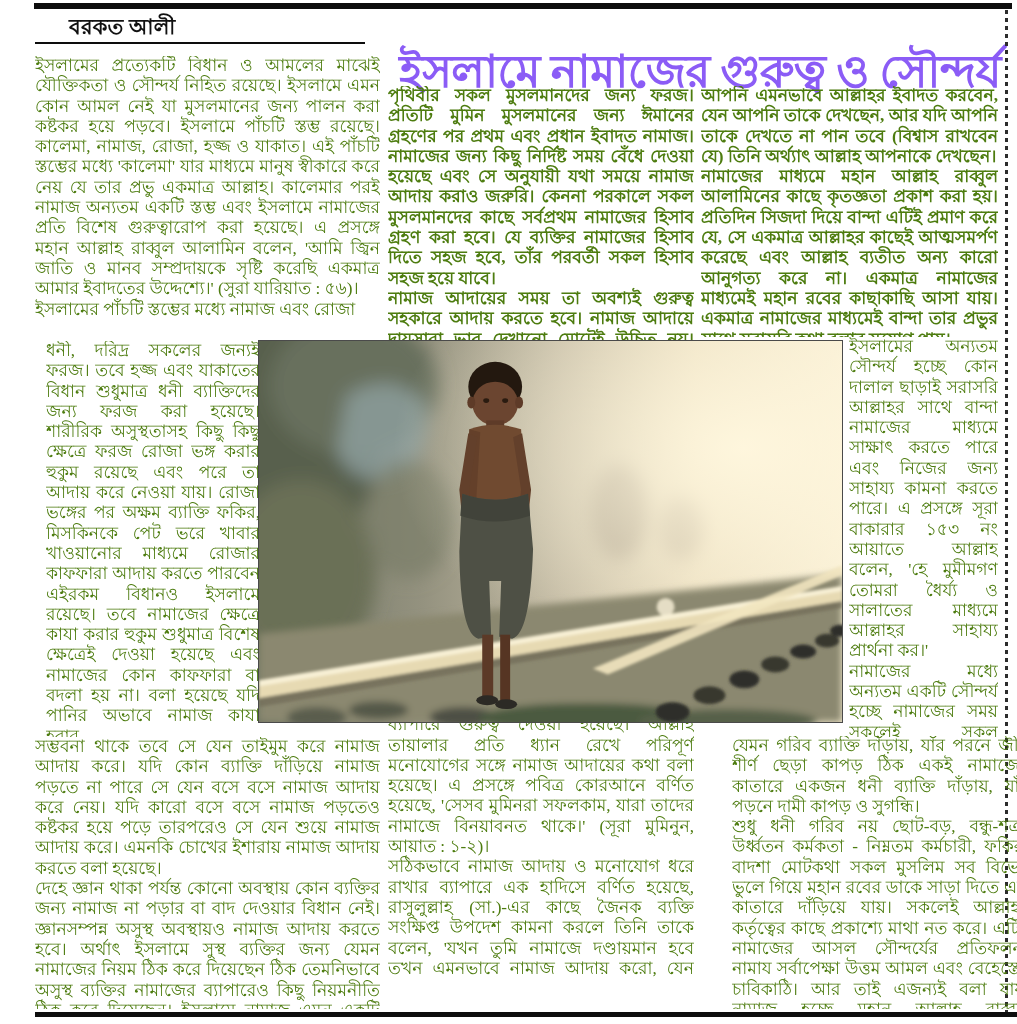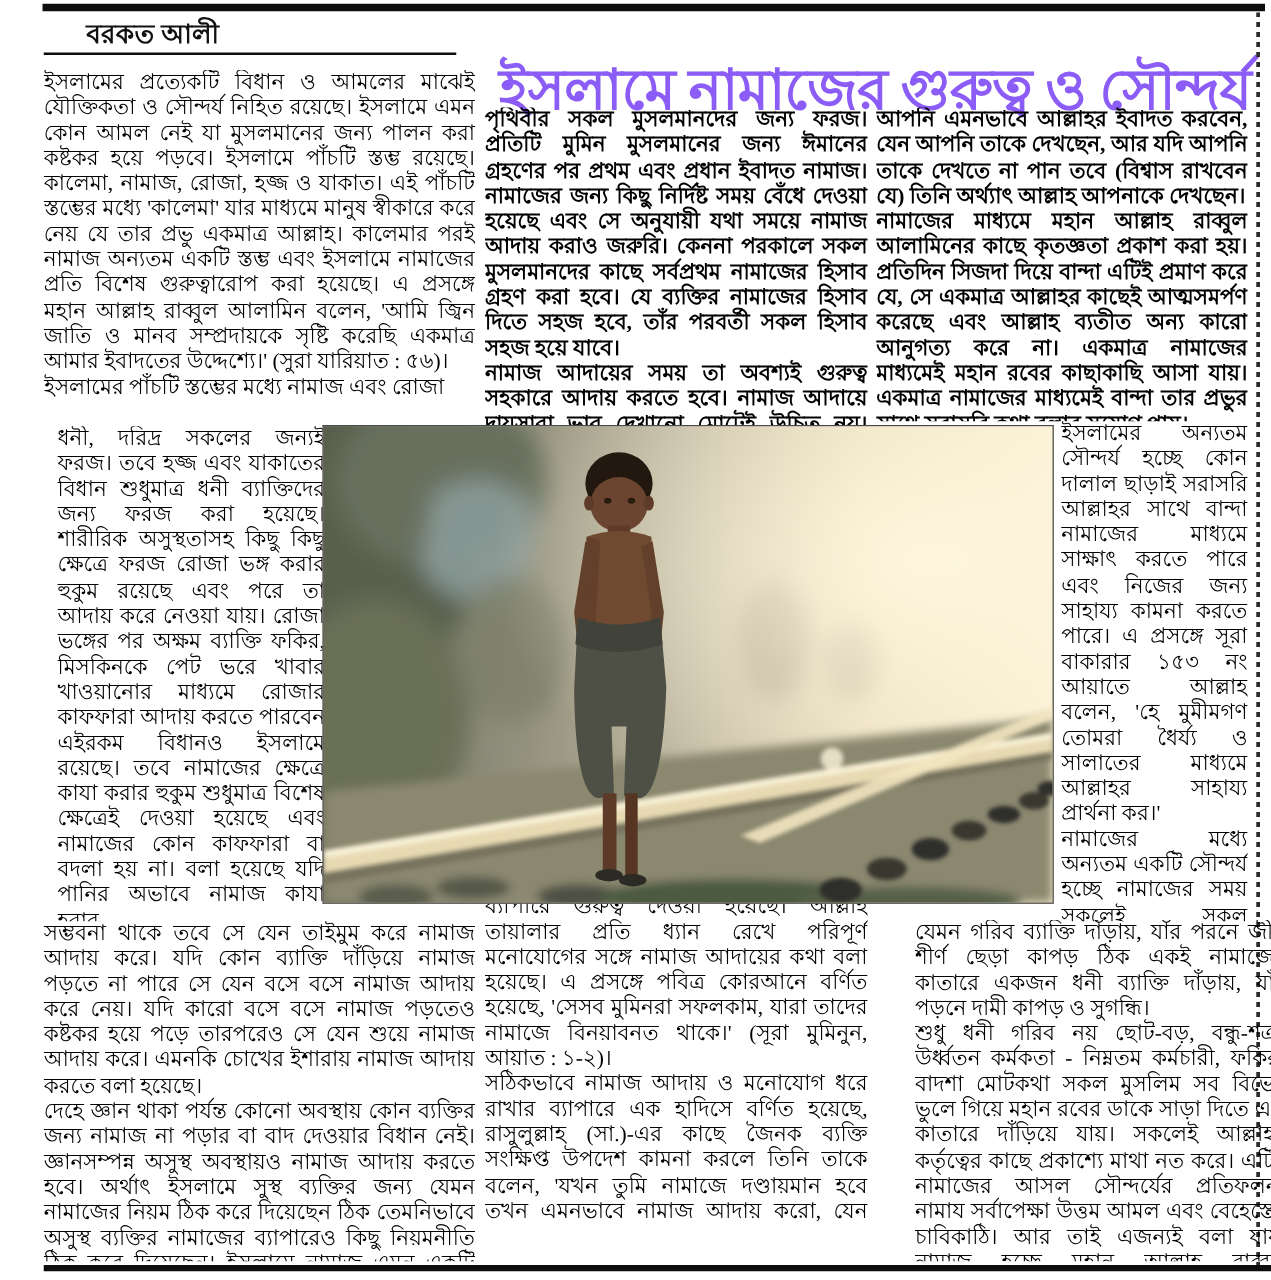--- a/index.html
+++ b/index.html
@@ -22,21 +22,21 @@
     color:#8b5cf6;letter-spacing:-0.5px;white-space:nowrap;
   }
   .dotted-right{
     position:absolute;left:1005px;top:10px;width:3px;height:1003px;
     background-image:repeating-linear-gradient(to bottom,#2c2c2c 0 4px,transparent 4px 8px);
   }
   .rule-bottom{left:35px;top:1012px;width:982px;height:5px;}
   .body-text{
     position:absolute;
     font-size:17.2px;line-height:20.3px;text-align:justify;
-    white-space:pre-line;overflow:hidden;color:#000000;
+    white-space:pre-line;overflow:hidden;color:#4d7c0f;
   }
   .c1b1{left:35px;top:56px;width:345px;height:284px;}
   .c1b2{left:46px;top:341px;width:214px;height:396px;}
   .c1b3{left:35px;top:737px;width:345px;height:272px;}
   .c2b1{left:388px;top:86px;width:306px;height:256px;font-weight:bold;}
   .c2b2{left:388px;top:695px;width:306px;height:282px;}
   .c3b1{left:701px;top:86px;width:297px;height:251px;font-weight:bold;}
   .c3b2{left:849px;top:337px;width:149px;height:400px;}
   .c3b3{left:732px;top:736px;width:297px;height:273px;}
   .photo{

